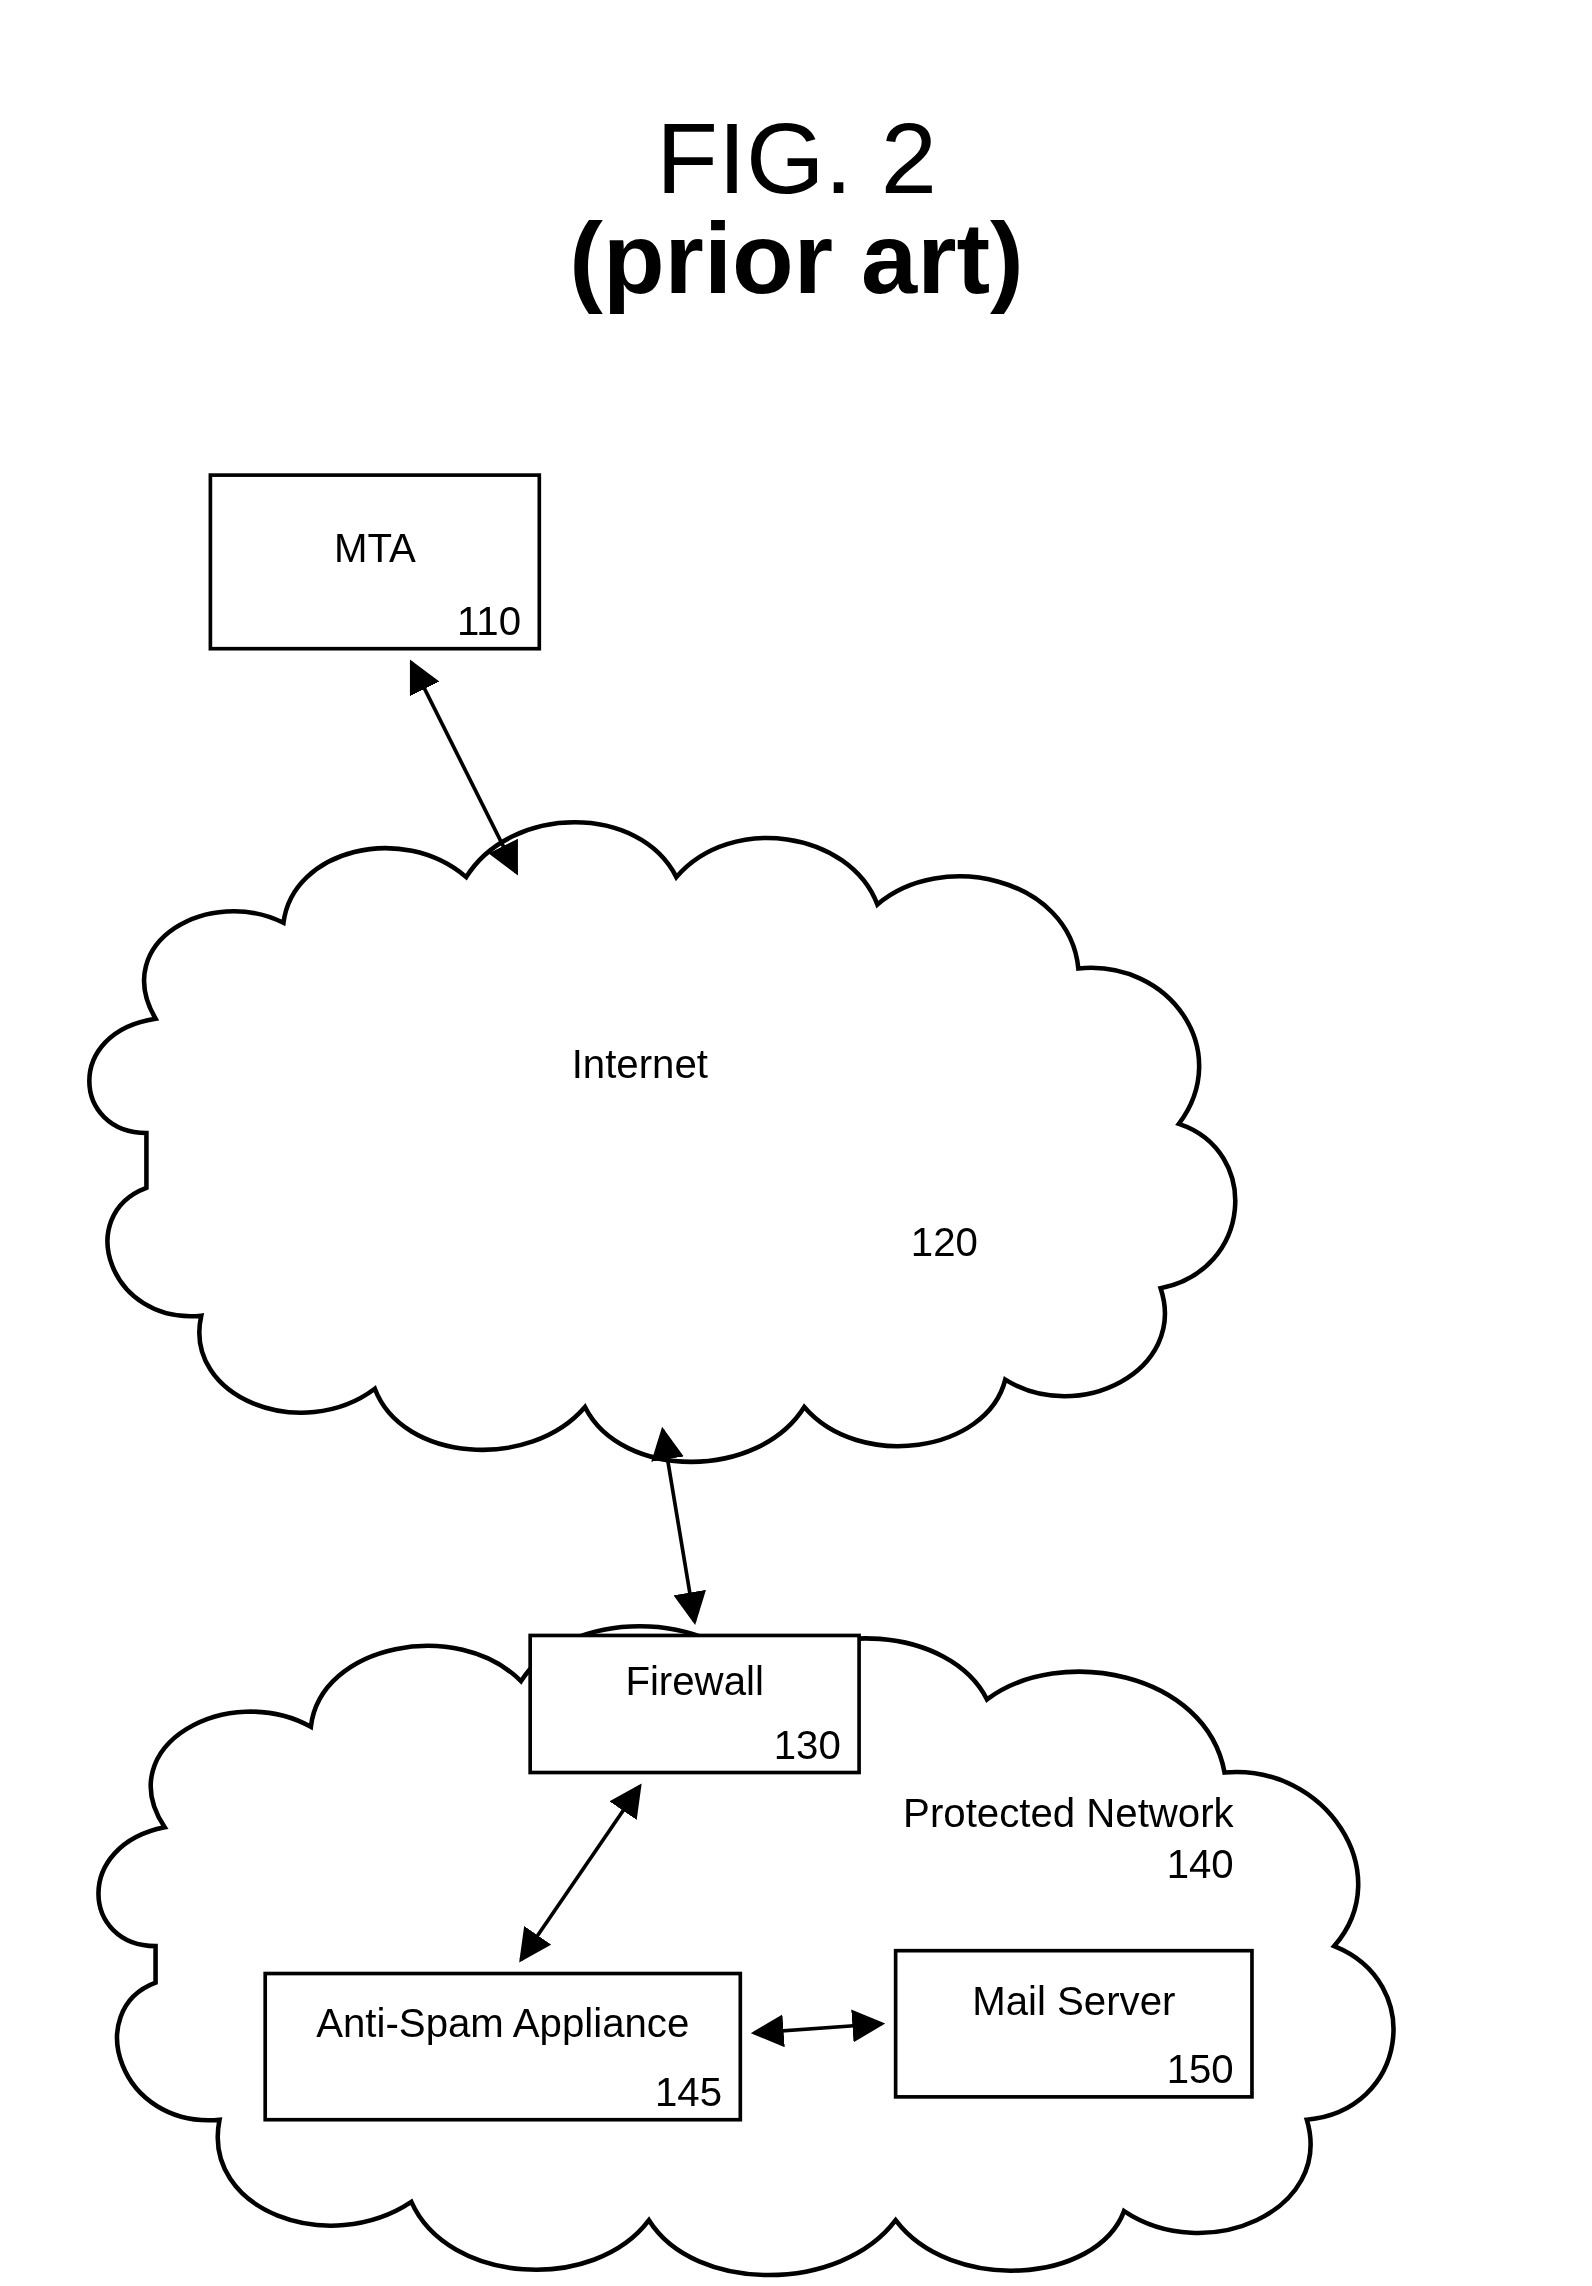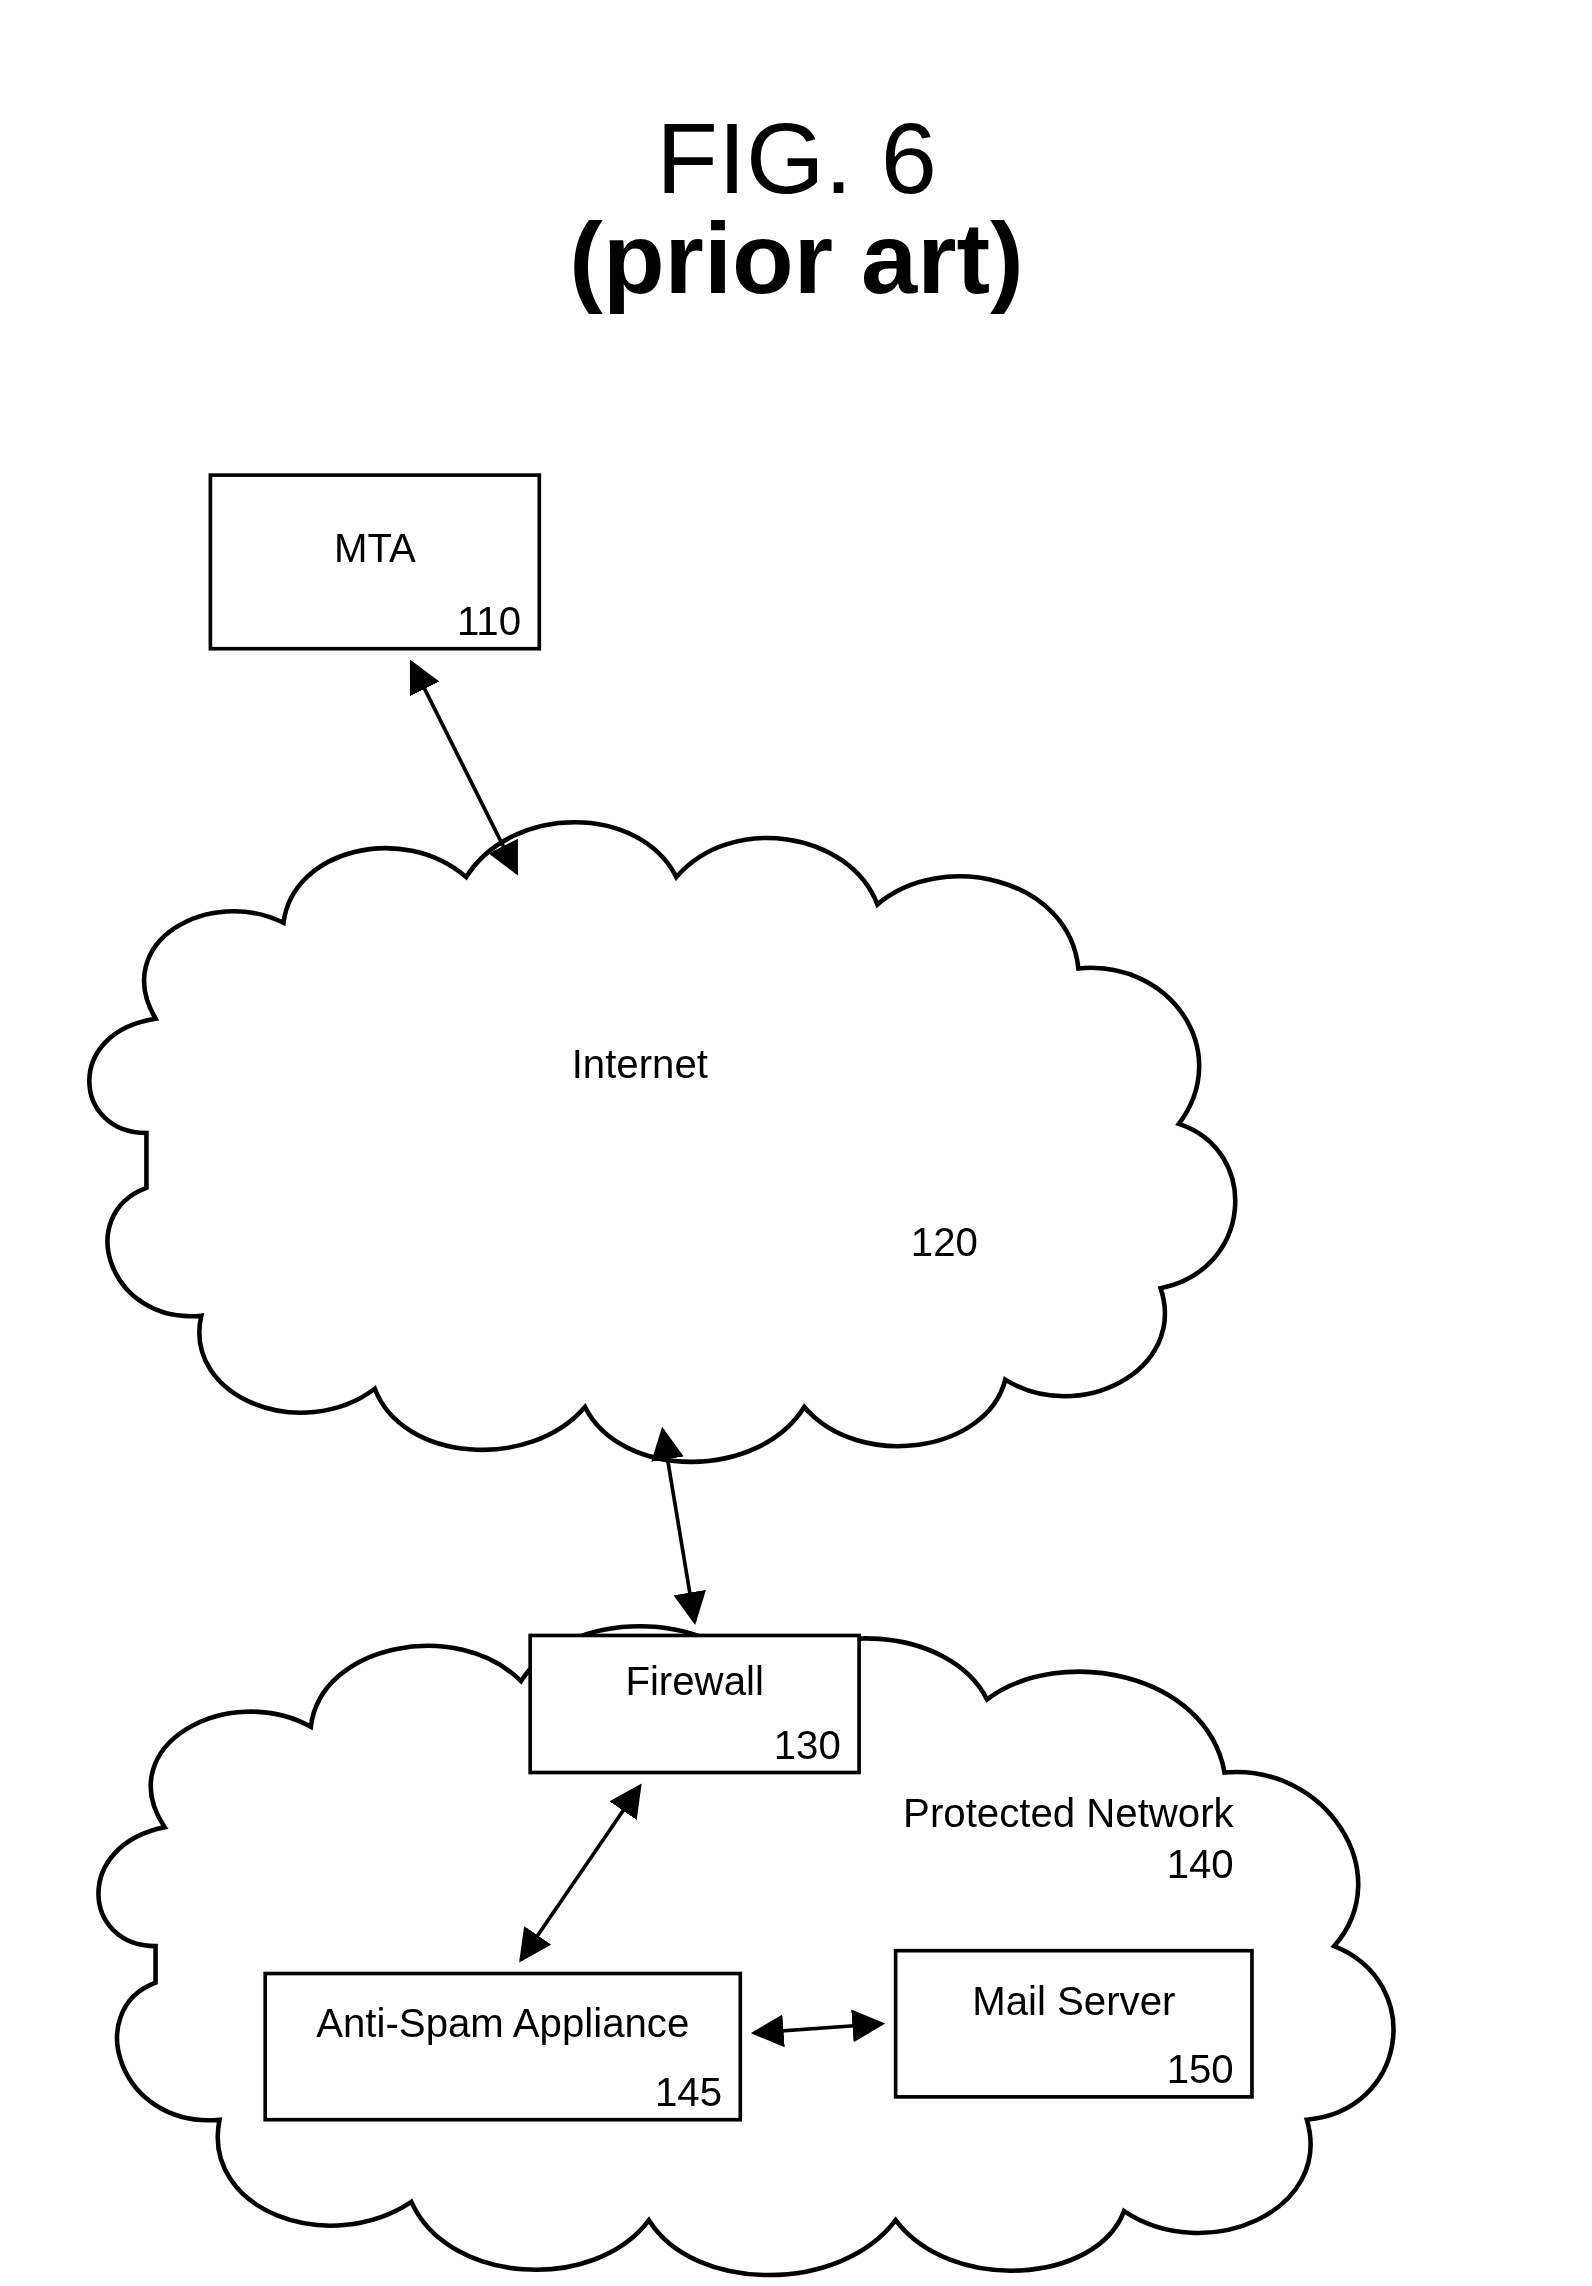--- a/index.html
+++ b/index.html
@@ -31,21 +31,21 @@
   }
   svg text {
     font-family: Arial, Helvetica, sans-serif;
   }
 </style>
 </head>
 <body>
 
 <div class="page">
 
-  <div class="title-block title1">FIG. 6</div>
+  <div class="title-block title1">FIG. 2</div>
   <div class="title-block title2">(prior art)</div>
 
   <svg viewBox="0 0 1743 2502" width="1593" height="2286" style="position:absolute;left:0;top:0;">
     <defs>
       <marker id="arrowEnd" viewBox="0 0 10 10" refX="9" refY="5" markerWidth="9" markerHeight="9" orient="auto-start-reverse">
         <path d="M0,0 L10,5 L0,10 Z" fill="#000"></path>
       </marker>
       <marker id="arrowStart" viewBox="0 0 10 10" refX="1" refY="5" markerWidth="9" markerHeight="9" orient="auto">
         <path d="M10,0 L0,5 L10,10 Z" fill="#000"></path>
       </marker>

